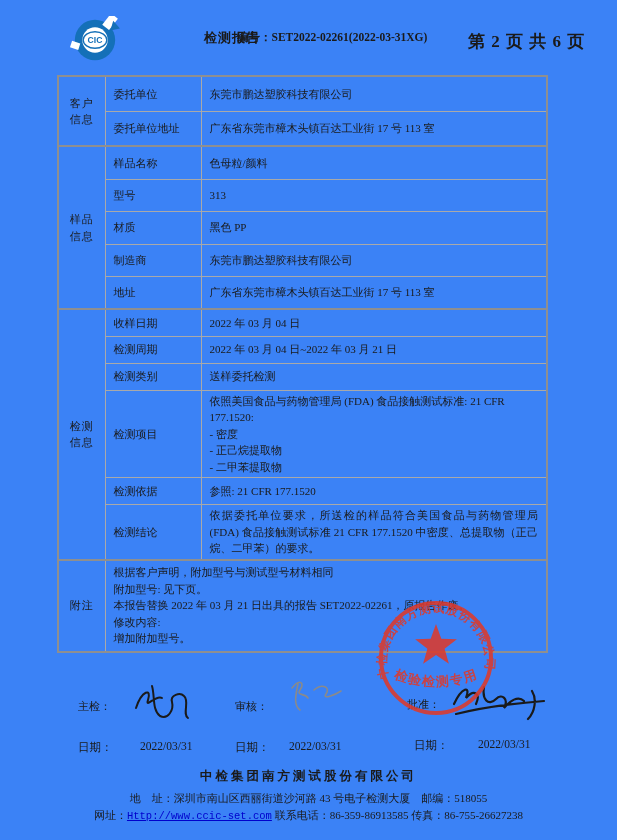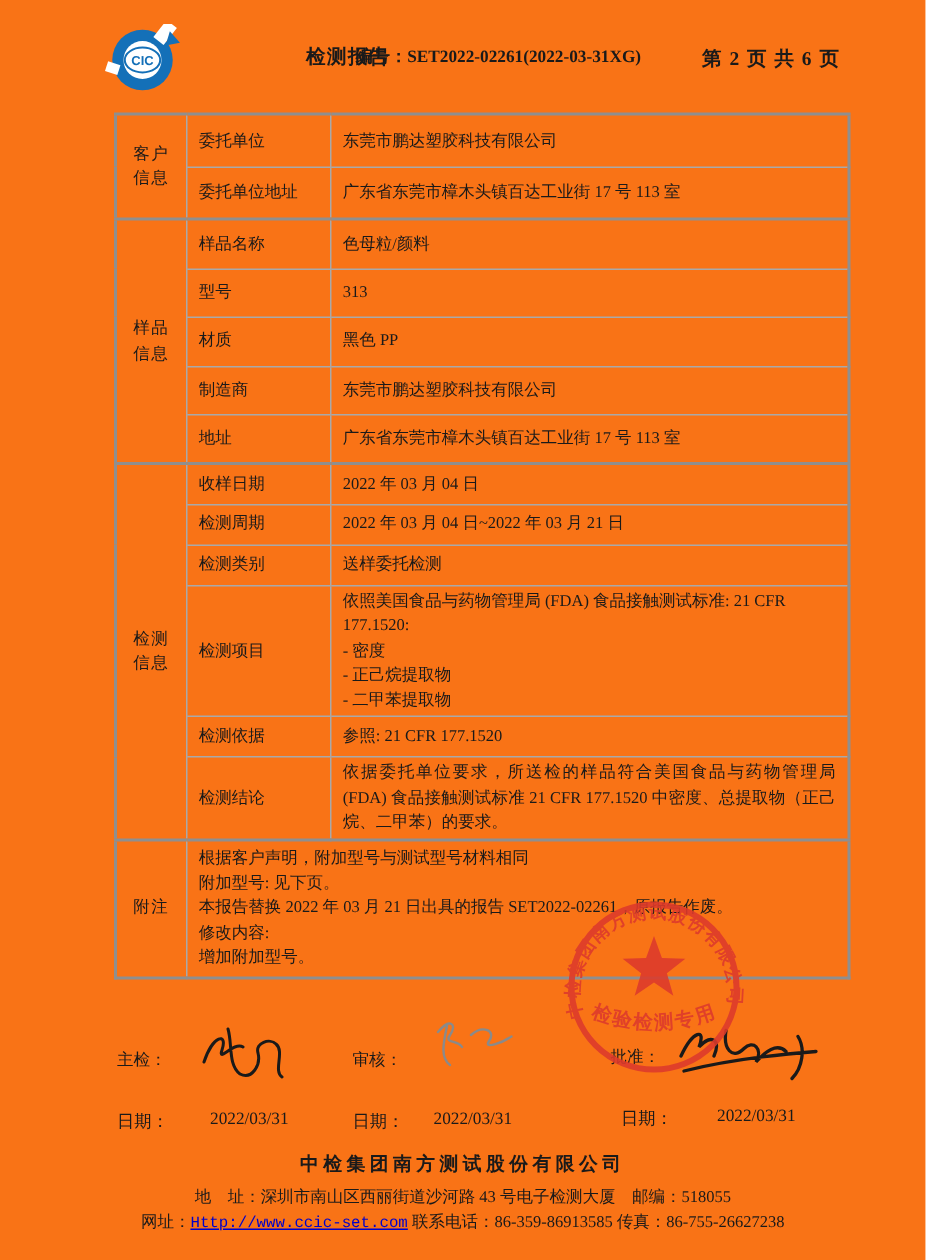--- a/index.html
+++ b/index.html
@@ -4,31 +4,31 @@
 <style>
   * { margin:0; padding:0; box-sizing:border-box; }
   html,body { background:#ffffff; }
   body {
     font-family:"Liberation Serif","DejaVu Serif",serif;
     color:#1a1a1a;
   }
   .page {
     position:relative;
     width:617px; height:840px;
-    background:#f97316;
+    background:#3b82f6;
     overflow:hidden;
   }
   
   .hdr-logo { position:absolute; left:66px; top:16px; }
   .hdr-title { position:absolute; left:204px; top:29px; font-size:13px; font-weight:bold; letter-spacing:1px; }
   .hdr-no { position:absolute; left:237px; top:30px; font-size:11.5px; font-weight:bold; }
-  .hdr-page { position:absolute; left:468px; top:30px; font-size:13px; font-weight:bold; letter-spacing:1px;text-align:center; }
+  .hdr-page { position:absolute; left:468px; top:30px; font-size:17px; font-weight:bold; letter-spacing:1px;text-align:center; }
   
   table.report {
-    position:absolute; left:76px; top:75px;
+    position:absolute; left:57px; top:75px;
     width:491px;
     border-collapse:collapse;
     table-layout:fixed;
     font-size:11px;
   }
   table.report td {
     border:1px solid #a9a9a9;
     vertical-align:middle;
     padding:2px 8px;
     line-height:1.5;

